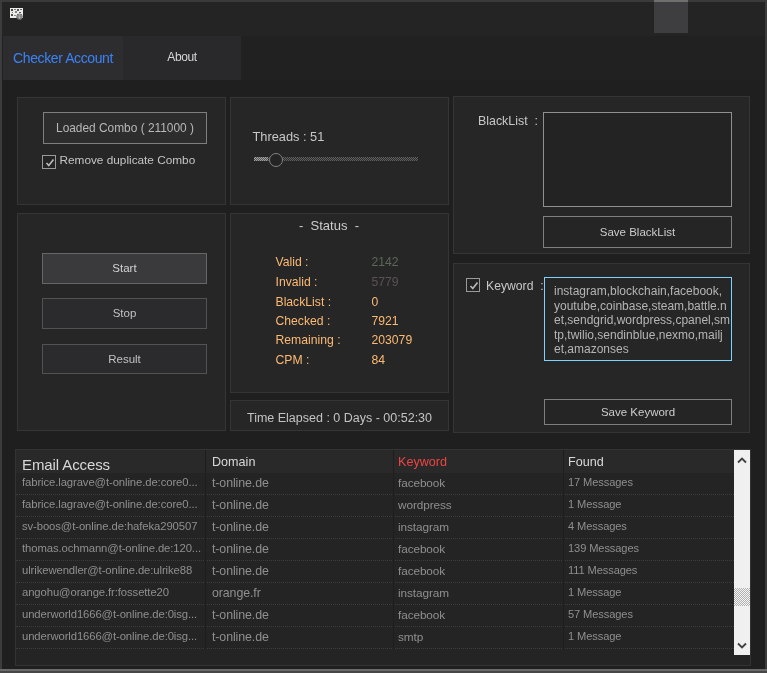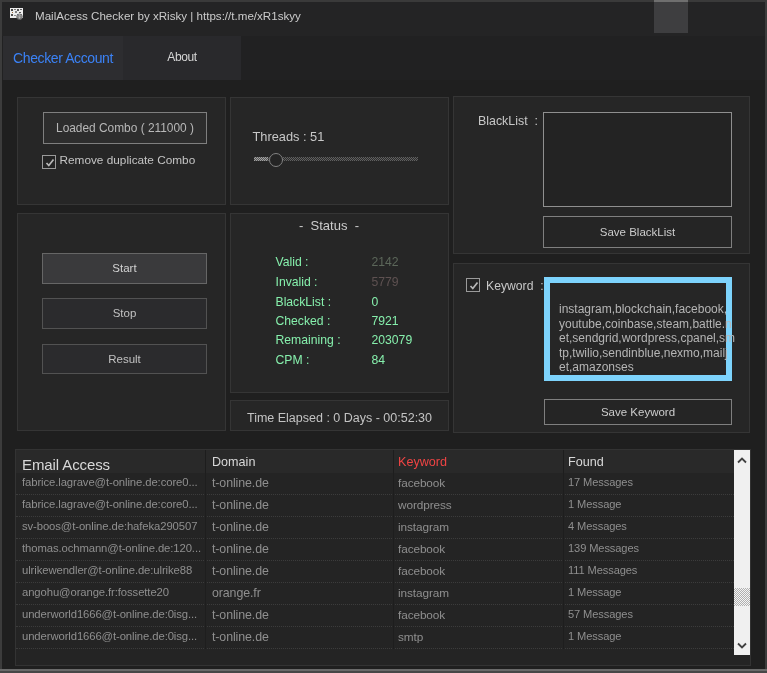--- a/index.html
+++ b/index.html
@@ -4,21 +4,21 @@
 <style>
   * { margin:0; padding:0; box-sizing:border-box; }
   html,body { width:767px; height:673px; background:#1f1f1f; }
   body { font-family:"Liberation Sans", sans-serif; }
   #win { position:relative; width:767px; height:673px; background:#1f1f1f; overflow:hidden; }
   .abs { position:absolute; }
   .grp { position:absolute; background:#262626; border:1px solid #353535; }
   .btn { position:absolute; display:flex; align-items:center; justify-content:center; color:#c2c2c2; }
   .cb { position:absolute; width:14px; height:14px; background:#242424; border:1px solid #9a9a9a; }
   .cb svg { position:absolute; left:1px; top:1px; }
-  .lbl { position:absolute; color:#86efac; white-space:nowrap; line-height:1.2; }
+  .lbl { position:absolute; color:#fdba74; white-space:nowrap; line-height:1.2; }
 </style>
 </head>
 <body>
 <div id="win">
 
   <div class="abs" style="left:2px;top:2px;width:763px;height:34px;background:#242425;"></div>
   <div class="abs" style="left:654px;top:2px;width:34px;height:31px;background:#3e3e40;"></div>
 
   <svg class="abs" style="left:10px;top:8px;" width="13" height="12" viewBox="0 0 13 12">
     <rect x="0" y="0" width="13" height="10" fill="#ededed"></rect>
@@ -29,21 +29,20 @@
     <rect x="2" y="4" width="1" height="1" fill="#996633"></rect>
     <rect x="5" y="3" width="2" height="2" fill="#808080"></rect>
     <rect x="9" y="4" width="2" height="1" fill="#555"></rect>
     <rect x="1" y="6" width="2" height="2" fill="#505050"></rect>
     <rect x="4" y="7" width="2" height="1" fill="#888"></rect>
     <rect x="10" y="6" width="2" height="2" fill="#666"></rect>
     <rect x="7" y="6" width="1" height="1" fill="#3355aa"></rect>
     <circle cx="9.5" cy="8.8" r="2.8" fill="#cfcfcf" stroke="#666" stroke-width="0.9"></circle>
     <text x="9.5" y="10.7" font-size="5.2" text-anchor="middle" fill="#3a3a3a" font-family="Liberation Sans">@</text>
   </svg>
-  <div class="lbl" style="left:35px;top:7.5px;font-size:11.6px;line-height:15px;color:#cbcbcb;">MailAcess Checker by xRisky | https://t.me/xR1skyy</div>
 
   <div class="abs" style="left:2px;top:36px;width:763px;height:44px;background:#212122;"></div>
   <div class="abs" style="left:3px;top:36px;width:120px;height:44px;background:#2d2d30;"></div>
   <div class="abs" style="left:123px;top:36px;width:118px;height:44px;background:#29292c;"></div>
   <div class="lbl" style="left:3px;top:50px;width:120px;text-align:center;font-size:14px;letter-spacing:-0.4px;color:#3b82f6;">Checker Account</div>
   <div class="lbl" style="left:123px;top:50px;width:118px;text-align:center;font-size:12px;letter-spacing:-0.4px;color:#d6d6d6;">About</div>
   <div class="abs" style="left:2px;top:81px;width:122px;height:1px;background:repeating-linear-gradient(90deg,#8a8a8a 0 1px,transparent 1px 2px);"></div>
 
   <div class="abs" style="left:2px;top:80px;width:763px;height:589px;background:#1f1f1f;"></div>
 
@@ -91,21 +90,21 @@
   <div class="lbl" style="left:478px;top:114px;font-size:12.4px;color:#c8c8c8;">BlackList&nbsp;&nbsp;:</div>
   <div class="abs" style="left:543px;top:112px;width:189px;height:95px;background:#232323;border:1px solid #8f8f8f;"></div>
   <div class="btn" style="left:543px;top:216px;width:189px;height:32px;background:#252525;border:1px solid #7f7f7f;font-size:11.5px;color:#cccccc;">Save BlackList</div>
 
   <div class="cb" style="left:466px;top:278px;">
     <svg width="12" height="12" viewBox="0 0 12 12">
         <path d="M2.5 6 L4.8 8.5 L9.5 2.5" stroke="#b8b8b8" stroke-width="1.7" fill="none"></path>
       </svg>
   </div>
   <div class="lbl" style="left:486px;top:279px;font-size:12.2px;color:#c8c8c8;">Keyword&nbsp;&nbsp;:</div>
-  <div class="abs" style="left:544px;top:277px;width:188px;height:104px;background:#262626;border:6px solid #7dd3fc;color:#b5b5b5;font-size:12px;line-height:14.6px;padding:19px 0 0 9px;">instagram,blockchain,facebook,<br>youtube,coinbase,steam,battle.n<br>et,sendgrid,wordpress,cpanel,sm<br>tp,twilio,sendinblue,nexmo,mailj<br>et,amazonses</div>
+  <div class="abs" style="left:544px;top:277px;width:188px;height:84px;background:#262626;border:1px solid #7dd3fc;color:#b5b5b5;font-size:12px;line-height:14.6px;padding:6px 0 0 9px;">instagram,blockchain,facebook,<br>youtube,coinbase,steam,battle.n<br>et,sendgrid,wordpress,cpanel,sm<br>tp,twilio,sendinblue,nexmo,mailj<br>et,amazonses</div>
   <div class="btn" style="left:544px;top:399px;width:188px;height:26px;background:#252525;border:1px solid #7f7f7f;font-size:11.5px;color:#cccccc;">Save Keyword</div>
 
   <div class="abs" style="left:15px;top:449px;width:736px;height:217px;background:#242424;border:1px solid #333333;"></div>
   <div class="abs" style="left:16px;top:450px;width:734px;height:23px;background:#292929;"></div>
   <div class="abs" style="left:205px;top:450px;width:1px;height:23px;background:#1d1d1d;"></div>
   <div class="abs" style="left:393px;top:450px;width:1px;height:23px;background:#1d1d1d;"></div>
   <div class="abs" style="left:563px;top:450px;width:1px;height:23px;background:#1d1d1d;"></div>
   <div class="lbl" style="left:22px;top:456px;font-size:15px;letter-spacing:-0.1px;color:#d8d8d8;">Email Access</div>
   <div class="lbl" style="left:212px;top:455px;font-size:12.6px;color:#d8d8d8;">Domain</div>
   <div class="lbl" style="left:398px;top:455px;font-size:12.6px;color:#ef4444;">Keyword</div>

